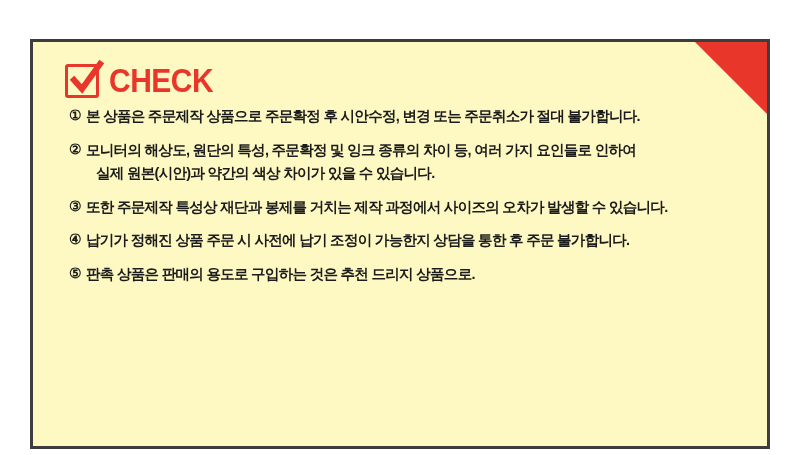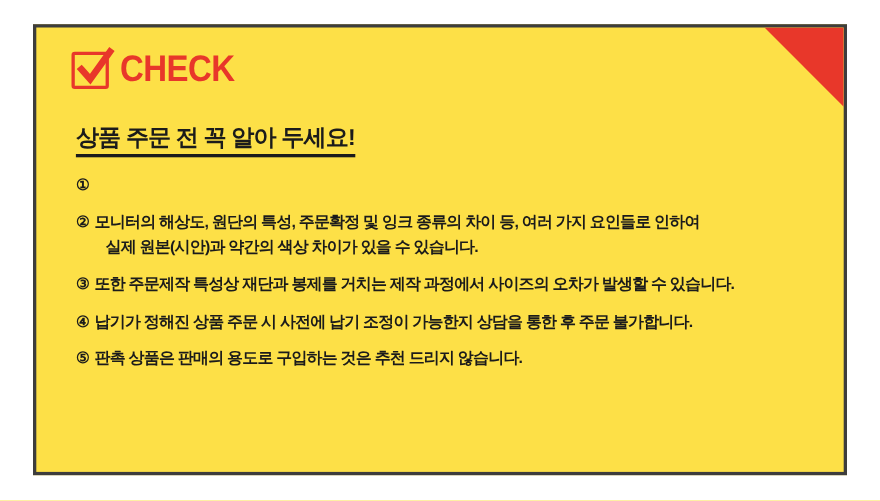--- a/index.html
+++ b/index.html
@@ -10,26 +10,26 @@
     width: 800px;
     height: 455px;
     background: #ffffff;
     font-family: "Liberation Sans", sans-serif;
     overflow: hidden;
   }
 
   .notice-card {
     position: absolute;
     left: 30px;
-    top: 22px;
+    top: 39px;
     width: 740px;
     height: 410px;
     box-sizing: border-box;
     border: 3px solid #3d3d3d;
-    background: #fde047;
+    background: #fef9c3;
     overflow: hidden;
   }
 
   
   .corner-ribbon {
     position: absolute;
     right: 0;
     top: 0;
     width: 0;
     height: 0;
@@ -126,28 +126,26 @@
 
     <div class="check-head">
       <span class="check-box">
         <svg width="44" height="44" viewBox="0 0 44 44" aria-hidden="true">
           <path d="M11 21 L19 30 L37 5" fill="none" stroke="#e8372a" stroke-width="6" stroke-linecap="square" stroke-linejoin="miter"></path>
         </svg>
       </span>
       <span class="check-title">CHECK</span>
     </div>
 
-    <div>
-      <span class="sub-title">상품 주문 전 꼭 알아 두세요!</span>
-    </div>
 
     <ul class="notice-list">
       <li class="notice-item">
         <span class="item-marker">①</span>
         <span class="item-body">
+          <span>본 상품은 주문제작 상품으로 주문확정 후 시안수정, 변경 또는 주문취소가 절대 불가합니다.</span>
         </span>
       </li>
       <li class="notice-item">
         <span class="item-marker">②</span>
         <span class="item-body">
           <span>모니터의 해상도, 원단의 특성, 주문확정 및 잉크 종류의 차이 등, 여러 가지 요인들로 인하여</span>
           <span class="item-line2">실제 원본(시안)과 약간의 색상 차이가 있을 수 있습니다.</span>
         </span>
       </li>
       <li class="notice-item">
@@ -158,19 +156,19 @@
       </li>
       <li class="notice-item">
         <span class="item-marker">④</span>
         <span class="item-body">
           <span>납기가 정해진 상품 주문 시 사전에 납기 조정이 가능한지 상담을 통한 후 주문 불가합니다.</span>
         </span>
       </li>
       <li class="notice-item">
         <span class="item-marker">⑤</span>
         <span class="item-body">
-          <span>판촉 상품은 판매의 용도로 구입하는 것은 추천 드리지 않습니다.</span>
+          <span>판촉 상품은 판매의 용도로 구입하는 것은 추천 드리지 상품으로.</span>
         </span>
       </li>
     </ul>
 
   </div>
 </div>
 
 </body></html>

